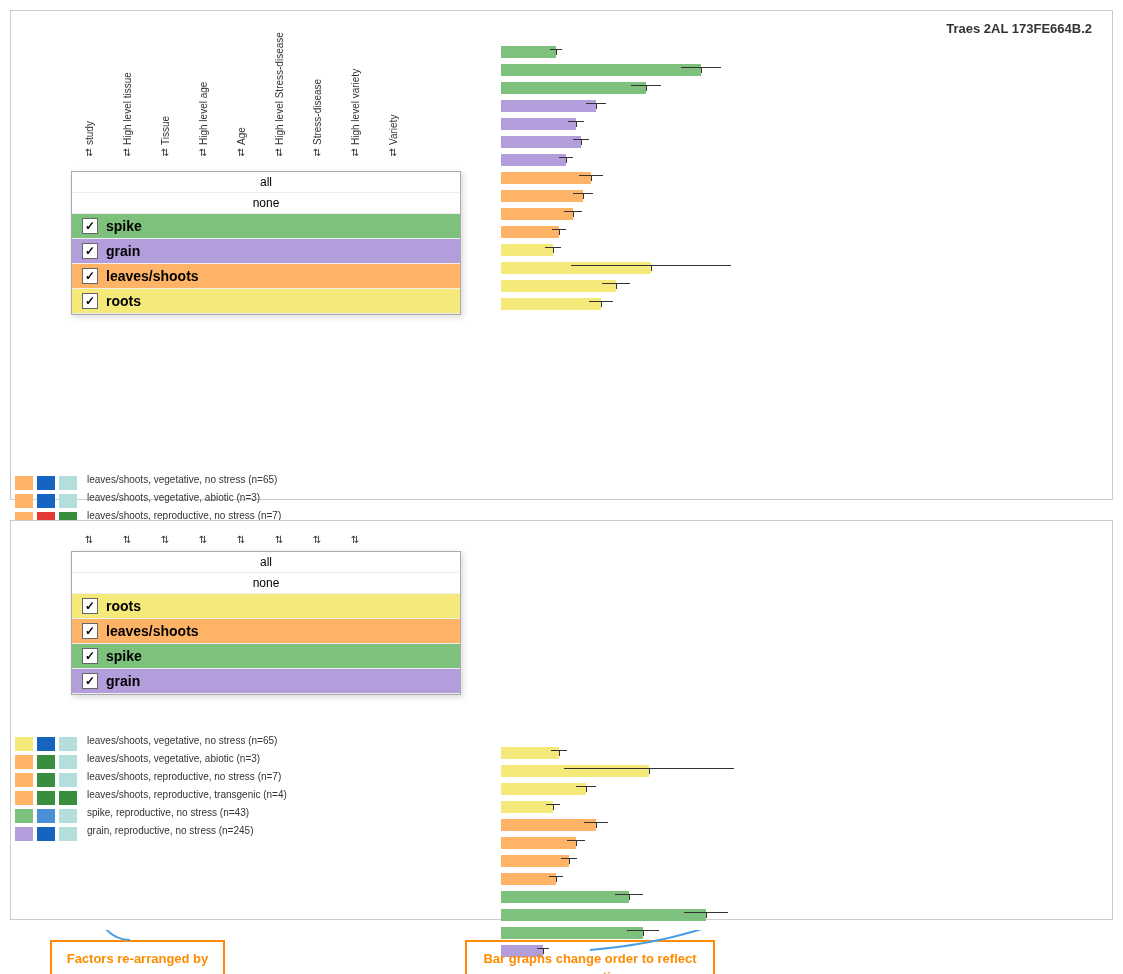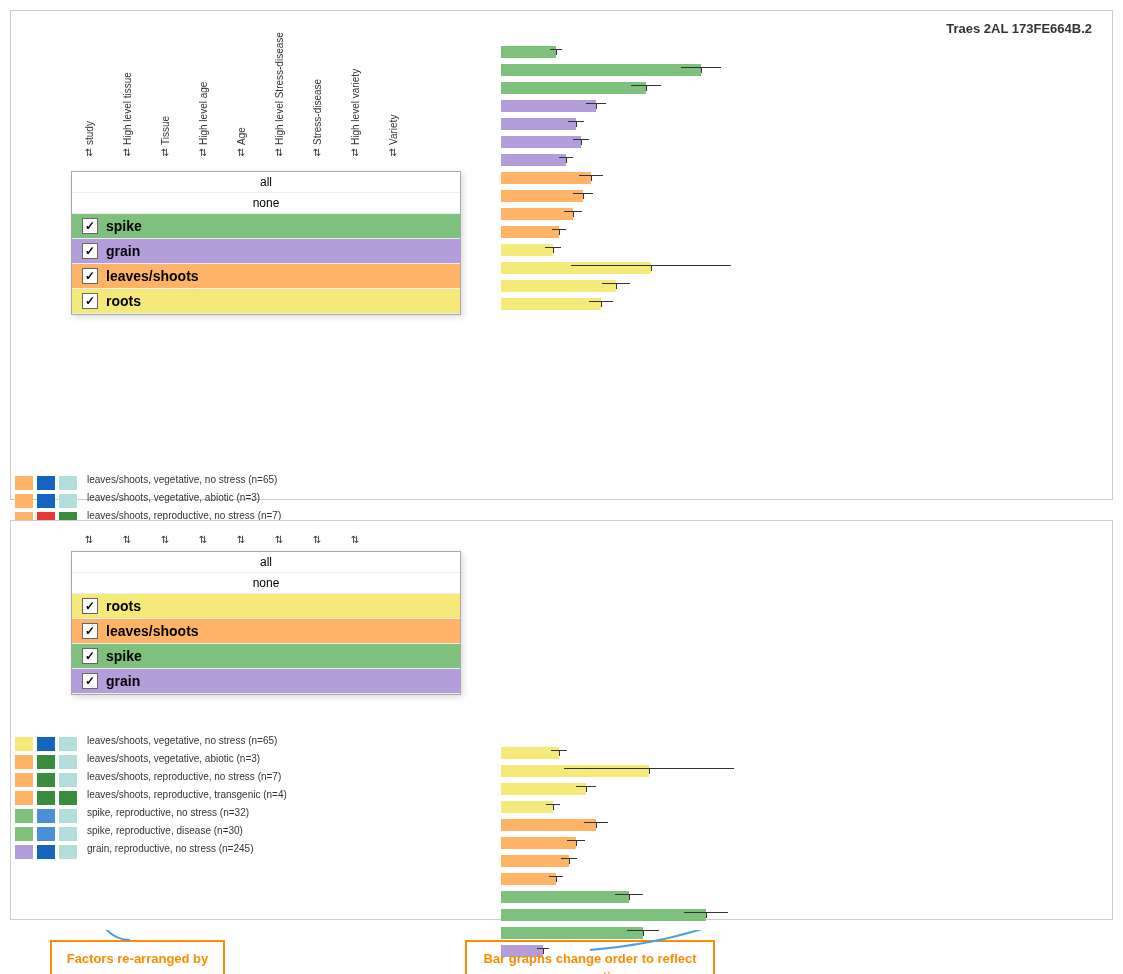--- a/index.html
+++ b/index.html
@@ -521,29 +521,21 @@
             <div class="color-cell" style="background:#388e3c;"></div>
           </div>
           <span class="row-label">leaves/shoots, reproductive, transgenic (n=4)</span>
         </div>
         <div class="data-row">
           <div class="color-boxes">
             <div class="color-cell" style="background:#7dc17d;"></div>
             <div class="color-cell" style="background:#4a90d9;"></div>
             <div class="color-cell" style="background:#b2dfdb;"></div>
           </div>
-          <span class="row-label">spike, reproductive, no stress (n=32)</span>
-        </div>
-        <div class="data-row">
-          <div class="color-boxes">
-            <div class="color-cell" style="background:#7dc17d;"></div>
-            <div class="color-cell" style="background:#4a90d9;"></div>
-            <div class="color-cell" style="background:#b2dfdb;"></div>
-          </div>
-          <span class="row-label">spike, reproductive, disease (n=30)</span>
+          <span class="row-label">spike, reproductive, no stress (n=43)</span>
         </div>
         <div class="data-row">
           <div class="color-boxes">
             <div class="color-cell" style="background:#b39ddb;"></div>
             <div class="color-cell" style="background:#1565c0;"></div>
             <div class="color-cell" style="background:#b2dfdb;"></div>
           </div>
           <span class="row-label">grain, reproductive, no stress (n=245)</span>
         </div>
       </div>

